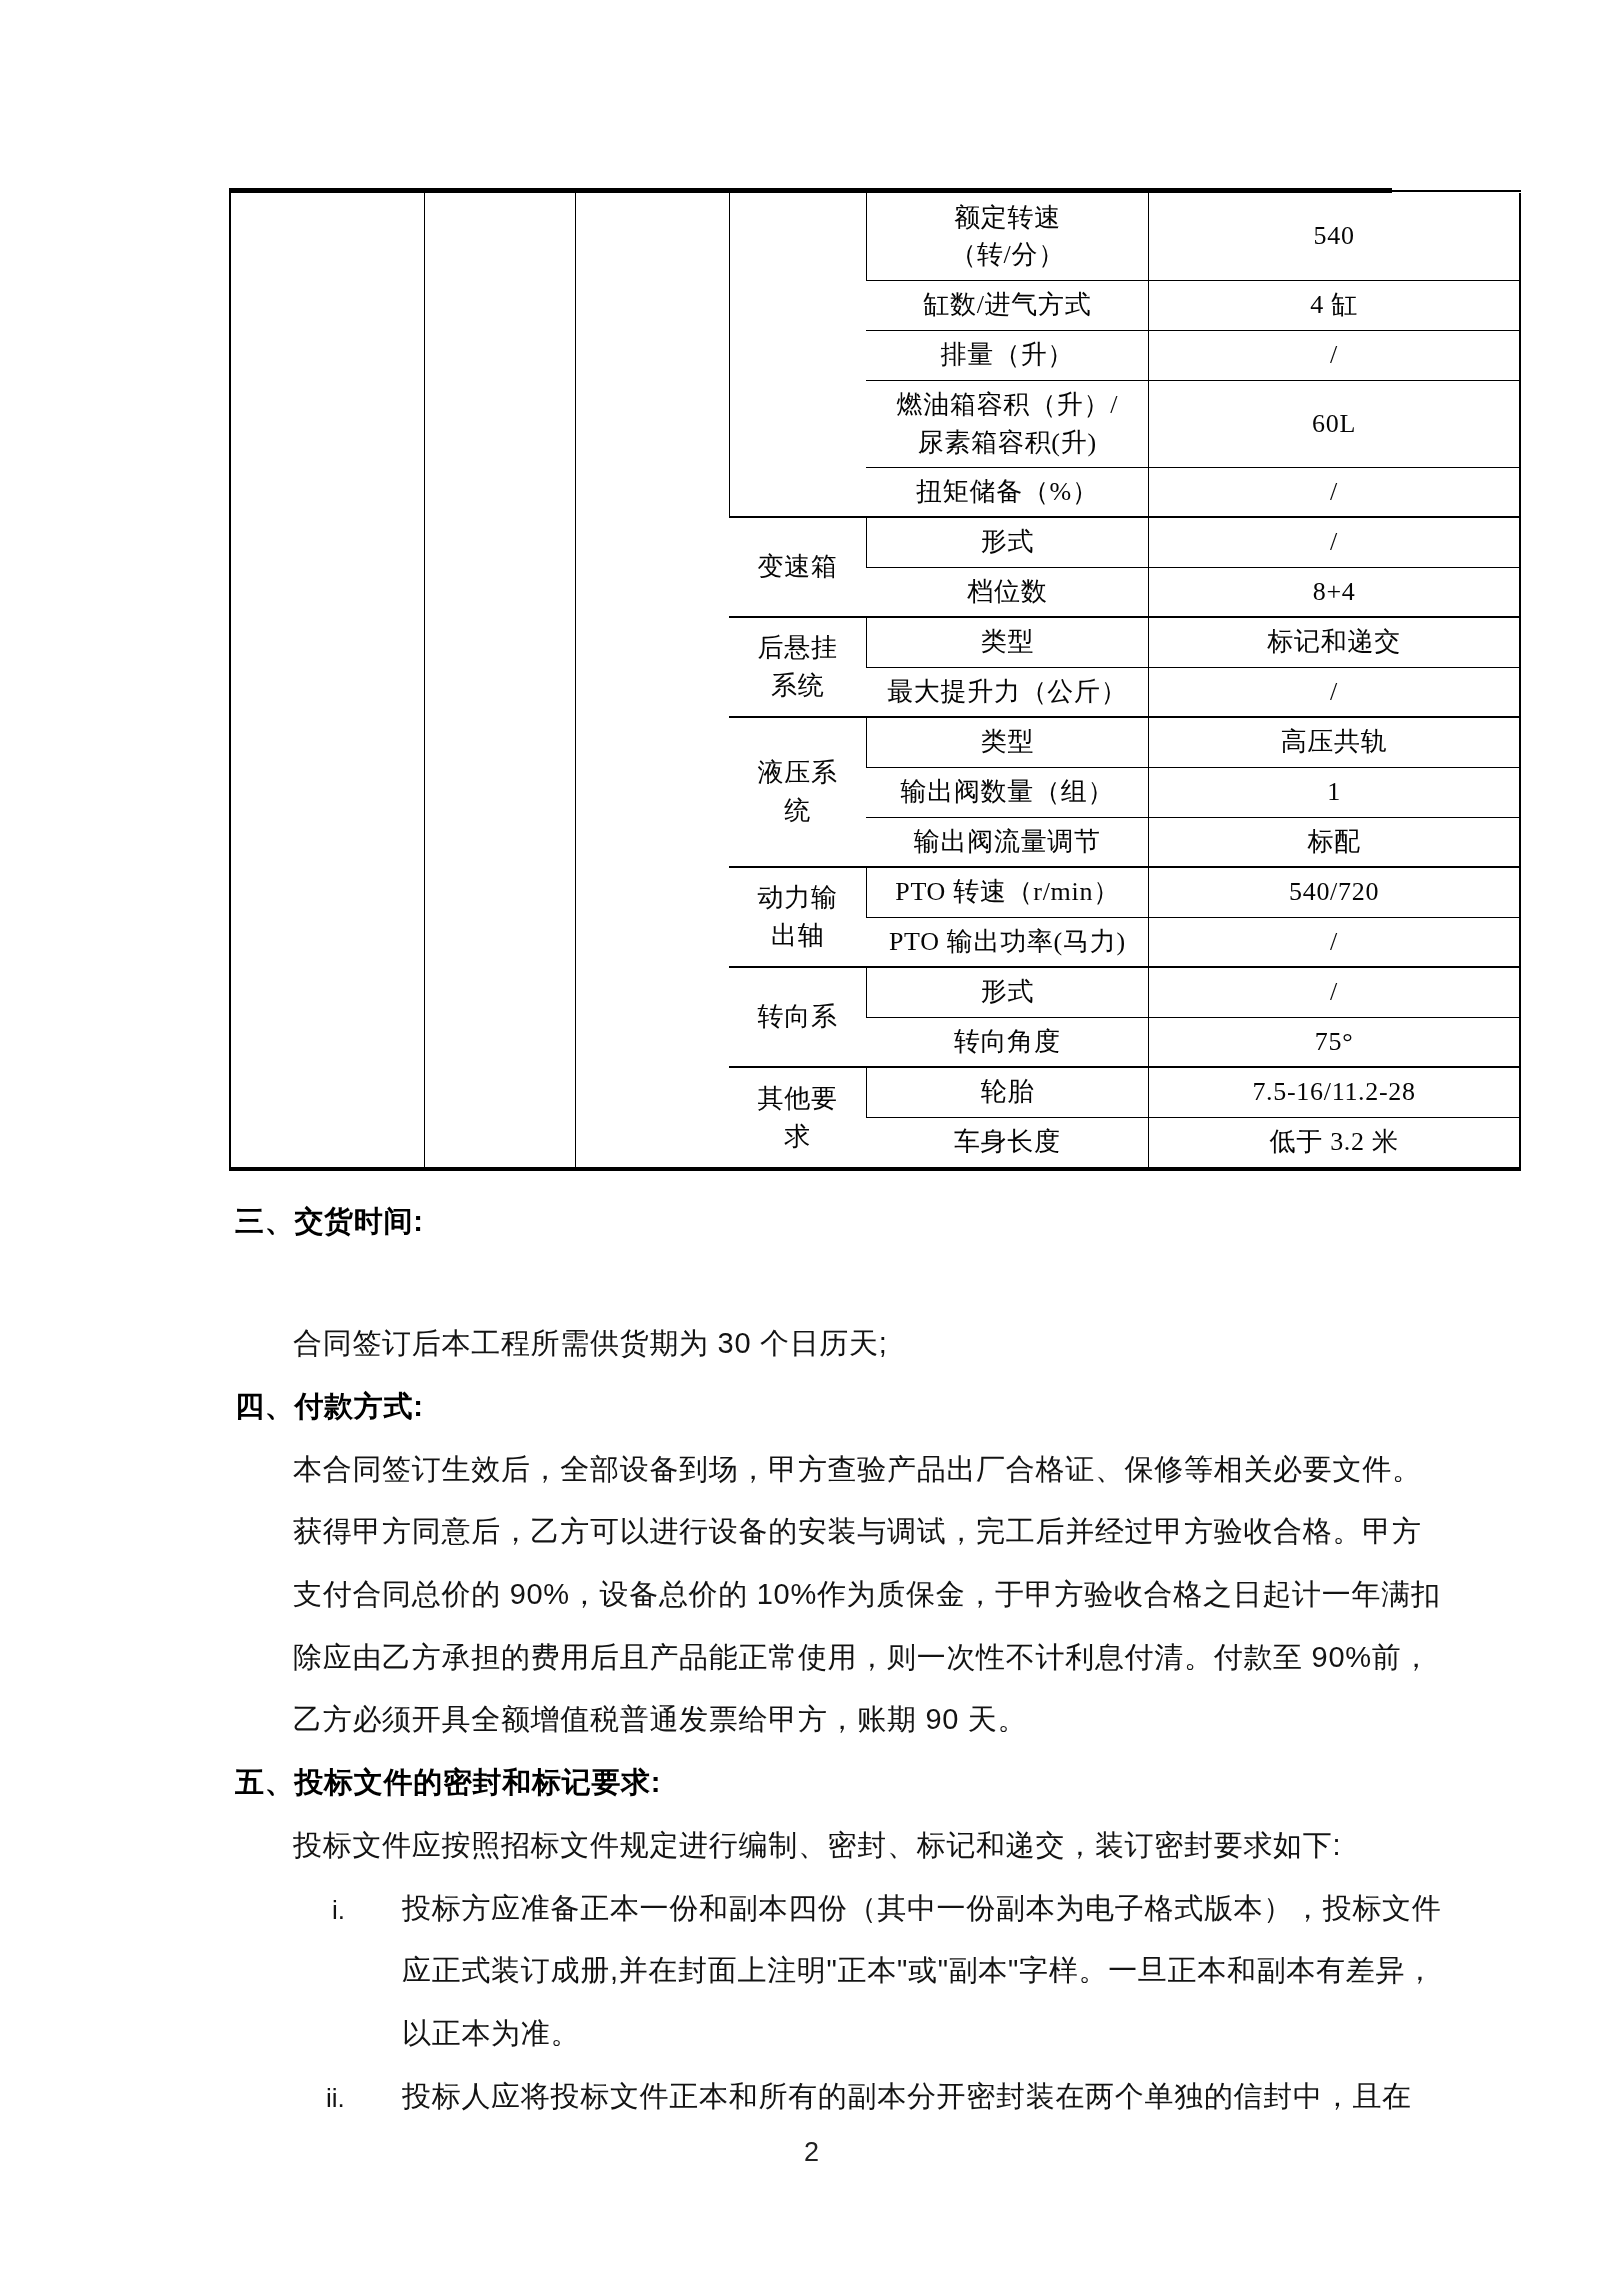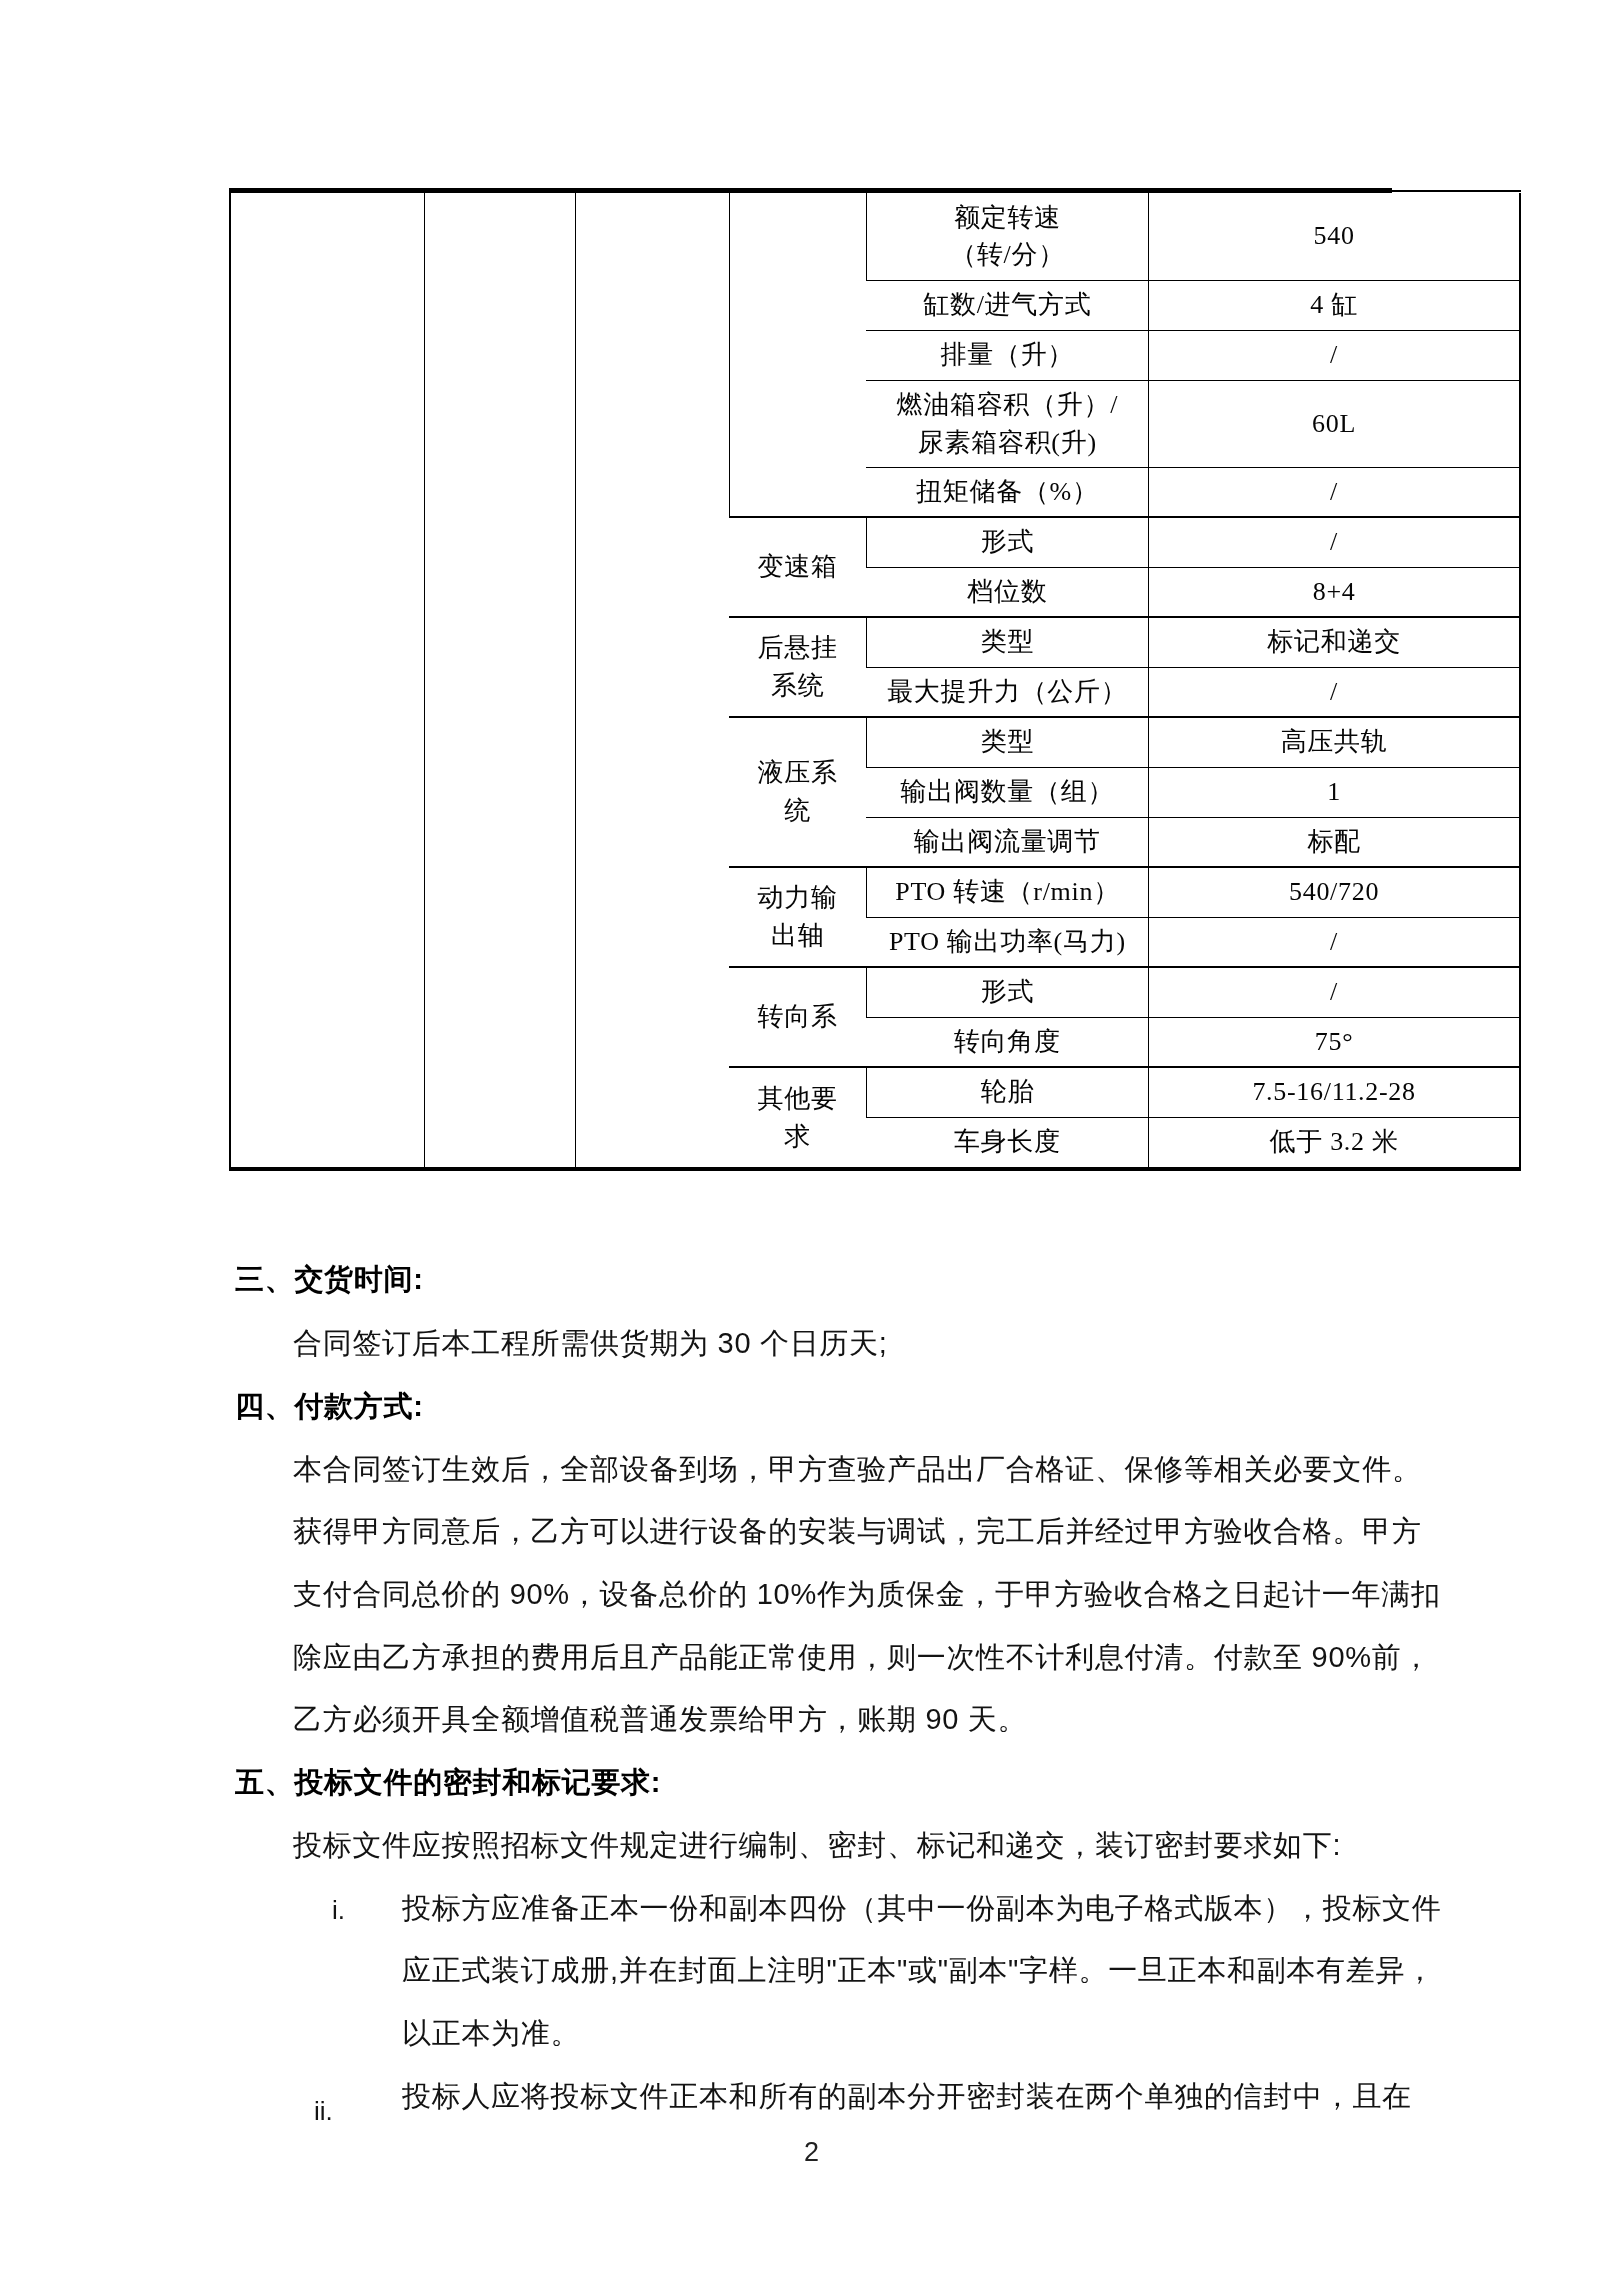--- a/index.html
+++ b/index.html
@@ -167,34 +167,34 @@
           </tr>
           <tr style="height: 50px;">
             <td class="name inner">车身长度</td>
             <td class="val inner">低于 3.2 米</td>
           </tr>
         </tbody>
     </table>
   </div>
 
   <div id="body-text">
-      <div class="bodyline heading" style="left: 235px; top: 1264px; text-align: right;">三、交货时间:</div>
+      <div class="bodyline heading" style="left: 235px; top: 1206px; text-align: right;">三、交货时间:</div>
       <div class="bodyline" style="left: 293px; top: 1328px;">合同签订后本工程所需供货期为 30 个日历天;</div>
       <div class="bodyline heading" style="left: 235px; top: 1391px;">四、付款方式:</div>
       <div class="bodyline" style="left: 293px; top: 1454px;">本合同签订生效后，全部设备到场，甲方查验产品出厂合格证、保修等相关必要文件。</div>
       <div class="bodyline" style="left: 293px; top: 1516px;">获得甲方同意后，乙方可以进行设备的安装与调试，完工后并经过甲方验收合格。甲方</div>
       <div class="bodyline" style="left: 293px; top: 1579px;">支付合同总价的 90%，设备总价的 10%作为质保金，于甲方验收合格之日起计一年满扣</div>
       <div class="bodyline" style="left: 293px; top: 1642px;">除应由乙方承担的费用后且产品能正常使用，则一次性不计利息付清。付款至 90%前，</div>
       <div class="bodyline" style="left: 293px; top: 1704px;">乙方必须开具全额增值税普通发票给甲方，账期 90 天。</div>
       <div class="bodyline heading" style="left: 235px; top: 1767px;">五、投标文件的密封和标记要求:</div>
       <div class="bodyline" style="left: 293px; top: 1830px;">投标文件应按照招标文件规定进行编制、密封、标记和递交，装订密封要求如下:</div>
       <div class="marker" style="left: 332px; top: 1895px;">i.</div>
       <div class="bodyline" style="left: 402px; top: 1893px;">投标方应准备正本一份和副本四份（其中一份副本为电子格式版本），投标文件</div>
       <div class="bodyline" style="left: 402px; top: 1955px;">应正式装订成册,并在封面上注明"正本"或"副本"字样。一旦正本和副本有差异，</div>
       <div class="bodyline" style="left: 402px; top: 2018px;">以正本为准。</div>
-      <div class="marker" style="left: 314px; top: 2083px; margin-top: 13px;">ii.</div>
+      <div class="marker" style="left: 326px; top: 2083px;">ii.</div>
       <div class="bodyline" style="left: 402px; top: 2081px;">投标人应将投标文件正本和所有的副本分开密封装在两个单独的信封中，且在</div>
     </div>
 
   <div class="pagenum">2</div>
 
 </div>
 
 
 </body></html>

